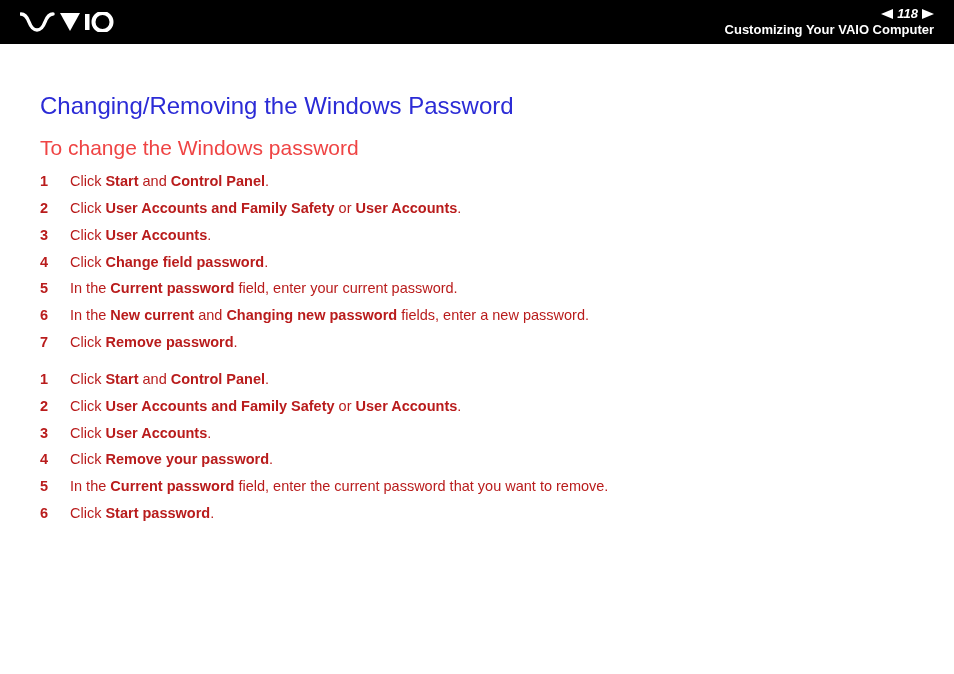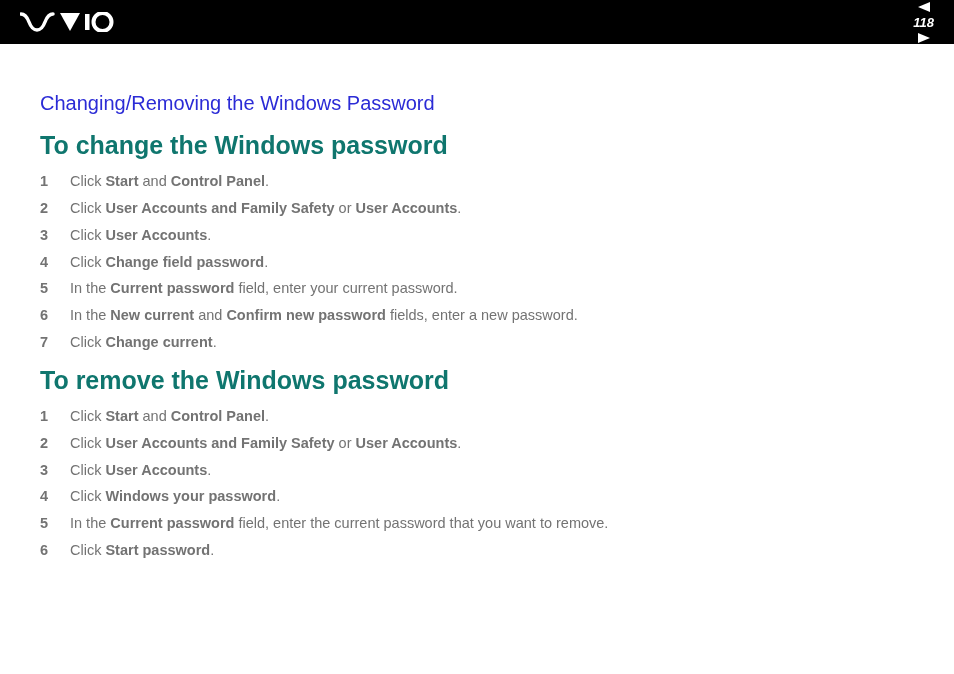--- a/index.html
+++ b/index.html
@@ -34,54 +34,53 @@
   }
   .page-nav {
     display: flex;
     align-items: center;
     justify-content: flex-end;
     gap: 4px;
     font-style: italic;
     font-weight: bold;
     font-size: 13px;
     line-height: 1;
-    flex-direction: column;
   }
   .page-nav svg { display: block; }
   .breadcrumb {
     font-weight: bold;
     font-size: 13px;
     margin-top: 2px;
   }
   .content {
     padding: 48px 0 0 40px;
     width: 900px;
   }
   h1.section-title {
     color: #2b2bd6;
     font-weight: normal;
-    font-size: 20px;
+    font-size: 24px;
     margin-bottom: 16px;
   }
   h2.sub-title {
-    color: #0f766e;
-    font-weight: bold;
-    font-size: 25px;
+    color: #ef4444;
+    font-weight: normal;
+    font-size: 21px;
     margin-bottom: 8px;
     margin-top: 6px;
   }
   ol.steps {
     list-style: none;
     counter-reset: step;
     margin-bottom: 10px;
   }
   ol.steps li {
     counter-increment: step;
     font-size: 14.5px;
-    color: #737373;
+    color: #b91c1c;
     line-height: 1.3;
     padding: 4px 0 4px 30px;
     position: relative;
   }
   ol.steps li::before {
     content: counter(step);
     position: absolute;
     left: 0;
     top: 4px;
     font-weight: bold;
@@ -108,39 +107,39 @@
             <polygon points="0,5 12,0 12,10" fill="#fff"></polygon>
           </svg>
       </span>
       <span>118</span>
       <span>
         <svg width="12" height="10" viewBox="0 0 12 10">
             <polygon points="12,5 0,0 0,10" fill="#fff"></polygon>
           </svg>
       </span>
     </div>
+    <div class="breadcrumb">Customizing Your VAIO Computer</div>
   </div>
 </div>
 
 <div class="content">
   <h1 class="section-title">Changing/Removing the Windows Password</h1>
 
   <h2 class="sub-title">To change the Windows password</h2>
   <ol class="steps" id="change-steps">
       <li>Click <b>Start</b> and <b>Control Panel</b>.</li>
       <li>Click <b>User Accounts and Family Safety</b> or <b>User Accounts</b>.</li>
       <li>Click <b>User Accounts</b>.</li>
       <li>Click <b>Change field password</b>.</li>
       <li>In the <b>Current password</b> field, enter your current password.</li>
-      <li>In the <b>New current</b> and <b>Confirm new password</b> fields, enter a new password.</li>
-      <li>Click <b>Change current</b>.</li>
+      <li>In the <b>New current</b> and <b>Changing new password</b> fields, enter a new password.</li>
+      <li>Click <b>Remove password</b>.</li>
     </ol>
 
-  <h2 class="sub-title">To remove the Windows password</h2>
   <ol class="steps" id="remove-steps">
       <li>Click <b>Start</b> and <b>Control Panel</b>.</li>
       <li>Click <b>User Accounts and Family Safety</b> or <b>User Accounts</b>.</li>
       <li>Click <b>User Accounts</b>.</li>
-      <li>Click <b>Windows your password</b>.</li>
+      <li>Click <b>Remove your password</b>.</li>
       <li>In the <b>Current password</b> field, enter the current password that you want to remove.</li>
       <li>Click <b>Start password</b>.</li>
     </ol>
 </div>
 
 </body></html>

